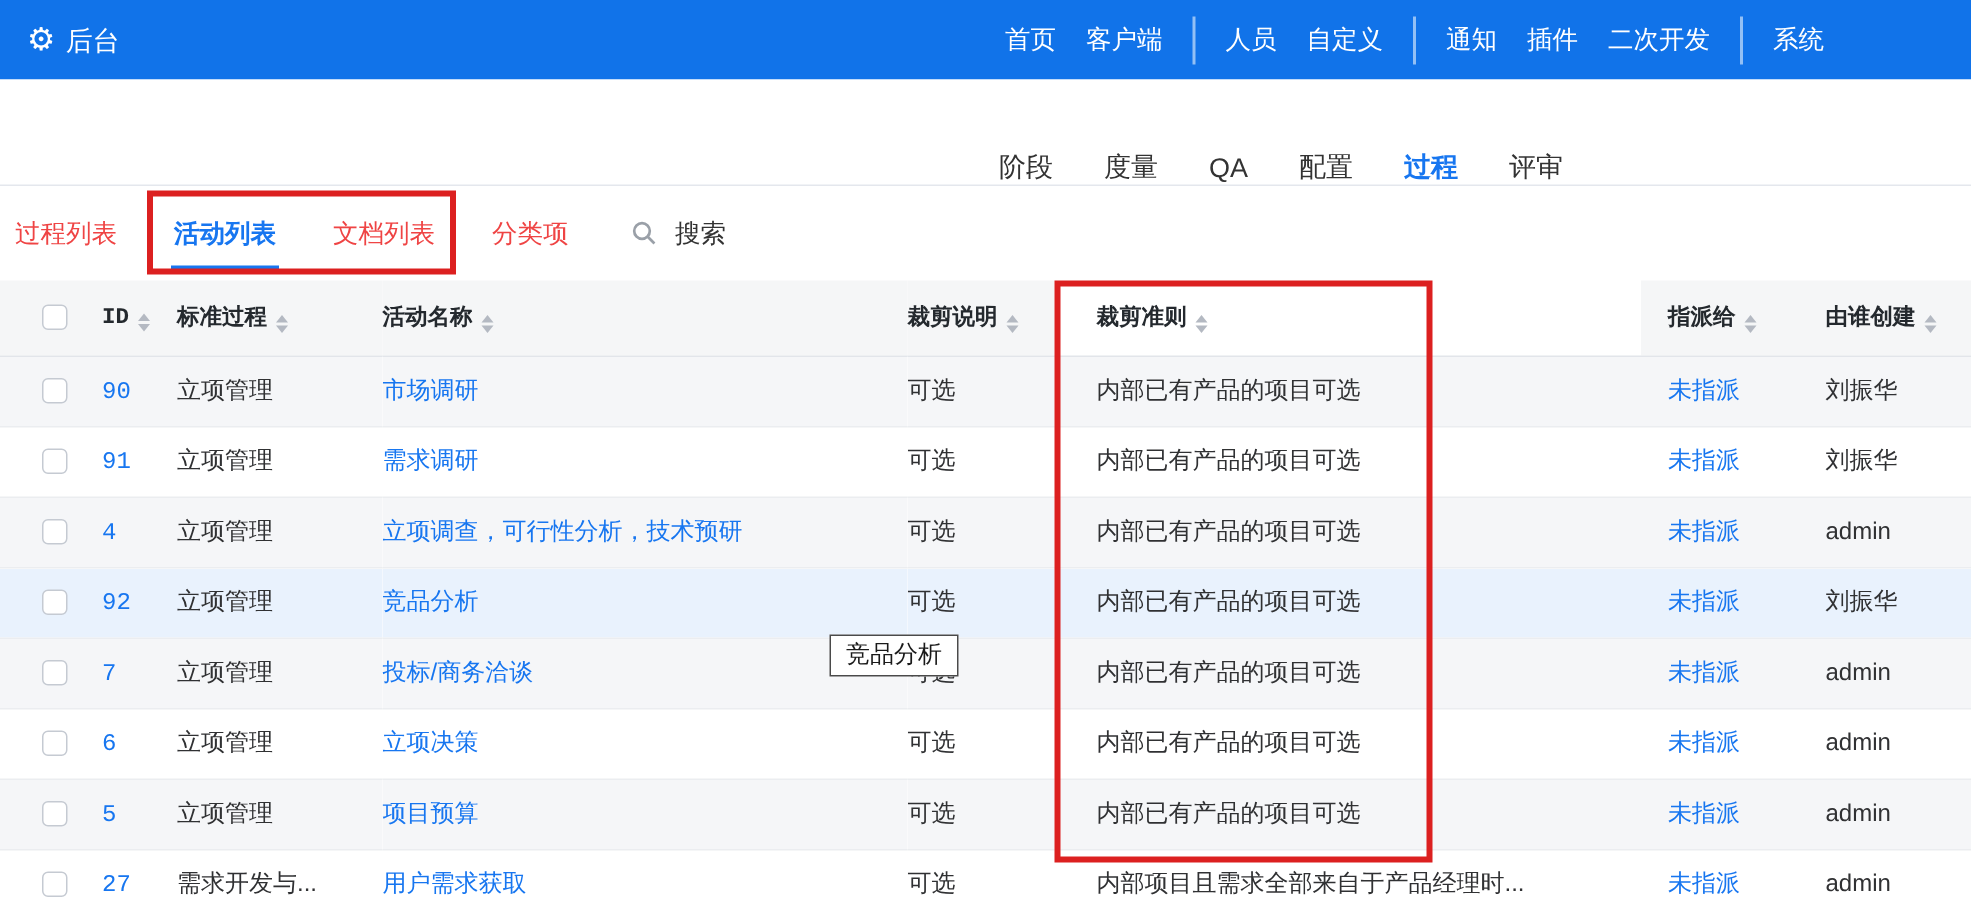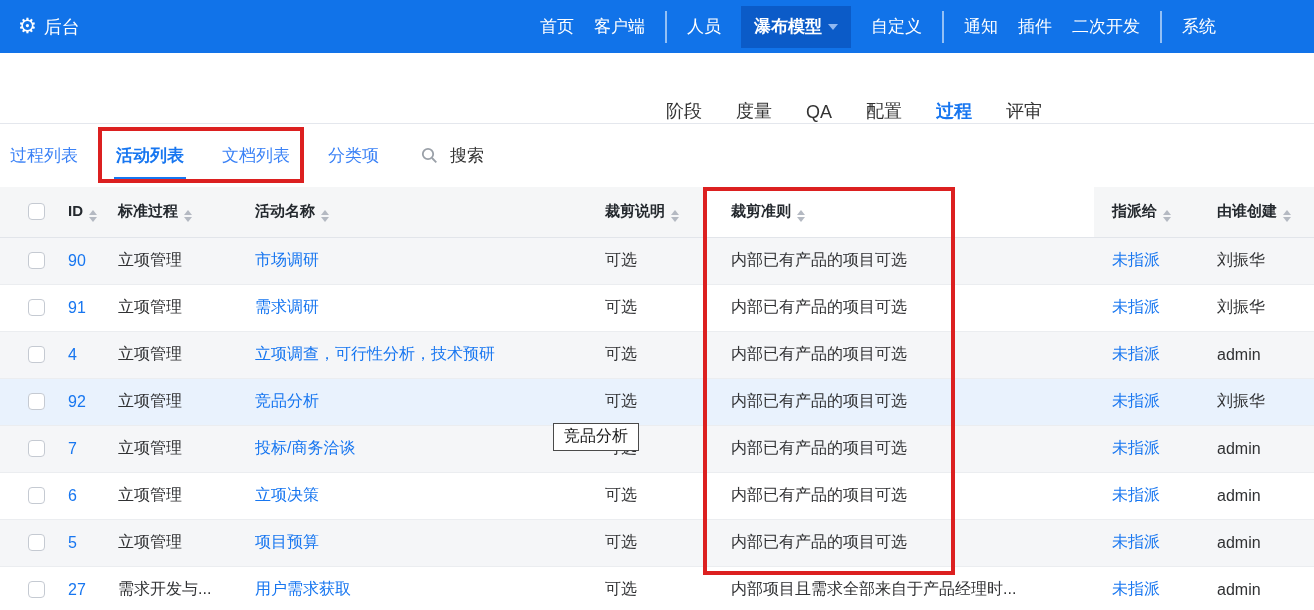--- a/index.html
+++ b/index.html
@@ -28,37 +28,37 @@
   .tn-div{width:2px;height:32px;background:rgba(255,255,255,.55);}
 
   
   .subnav{height:70px;background:#fff;display:flex;align-items:flex-end;justify-content:flex-end;
     gap:34px;padding-right:272px;}
   .sn-item{font-size:18px;color:#333;cursor:pointer;white-space:nowrap;}
   .sn-item.active{color:var(--blue);font-weight:bold;}
 
   
   .tabbar{height:64px;border-top:1px solid #e4e7ed;display:flex;align-items:center;padding-left:8px;}
-  .tab{font-size:17px;color:#3b82f6;margin-right:34px;padding:10px 2px 12px;cursor:pointer;
+  .tab{font-size:17px;color:#ef4444;margin-right:34px;padding:10px 2px 12px;cursor:pointer;
     border-bottom:3px solid transparent;white-space:nowrap;}
   .tab.active{color:var(--blue);font-weight:bold;border-bottom-color:var(--blue);}
   .search{display:flex;align-items:center;gap:12px;margin-left:6px;cursor:pointer;font-size:17px;color:#333;}
 
   
   table{border-collapse:collapse;table-layout:fixed;width:1314px;}
   col.c-cb{width:58px;} col.c-id{width:60px;} col.c-std{width:137px;} col.c-act{width:350px;}
   col.c-desc{width:98px;} col.c-crit{width:391px;} col.c-asg{width:110px;} col.c-cre{width:110px;}
   thead th{height:50px;background:#f5f6f7;font-size:15px;font-weight:bold;color:#24292e;
     text-align:left;border-bottom:1px solid #e2e5ea;white-space:nowrap;cursor:pointer;}
   thead th.white-bg{background:#fff;}
   tbody td{height:47px;font-size:16px;border-bottom:1px solid #ebedf0;white-space:nowrap;
     overflow:hidden;text-overflow:ellipsis;}
   tr.stripe td{background:var(--stripe);}
   tr.highlight td{background:var(--hover-row);}
-  .pad-id{padding-left:10px;} .pad-crit{padding-left:28px;} .pad-asg{padding-left:18px;} .pad-cre{padding-left:13px;}
+  .pad-id{padding-left:10px;font-family:Liberation Mono, monospace;} .pad-crit{padding-left:28px;} .pad-asg{padding-left:18px;} .pad-cre{padding-left:13px;}
   a.lnk{color:var(--blue);text-decoration:none;cursor:pointer;}
   .cb{width:17px;height:17px;border:1.5px solid #c5cad2;border-radius:4px;background:#fff;
     margin-left:28px;cursor:pointer;}
   .sort{display:inline-flex;flex-direction:column;gap:2px;margin-left:6px;vertical-align:1px;}
   .sort .up{width:0;height:0;border-left:4px solid transparent;border-right:4px solid transparent;
     border-bottom:5px solid #b4b9c2;}
   .sort .dn{width:0;height:0;border-left:4px solid transparent;border-right:4px solid transparent;
     border-top:5px solid #b4b9c2;}
 
   
@@ -77,21 +77,20 @@
   <div class="topbar">
     <div class="brand">
       <span class="gear">⚙</span>
       <span>后台</span>
     </div>
     <div class="topnav">
         <span class="tn-item">首页</span>
         <span class="tn-item">客户端</span>
         <span class="tn-div"></span>
         <span class="tn-item">人员</span>
-        <span class="tn-item active">瀑布模型<i class="caret"></i></span>
         <span class="tn-item">自定义</span>
         <span class="tn-div"></span>
         <span class="tn-item">通知</span>
         <span class="tn-item">插件</span>
         <span class="tn-item">二次开发</span>
         <span class="tn-div"></span>
         <span class="tn-item">系统</span>
       </div>
   </div>
 

